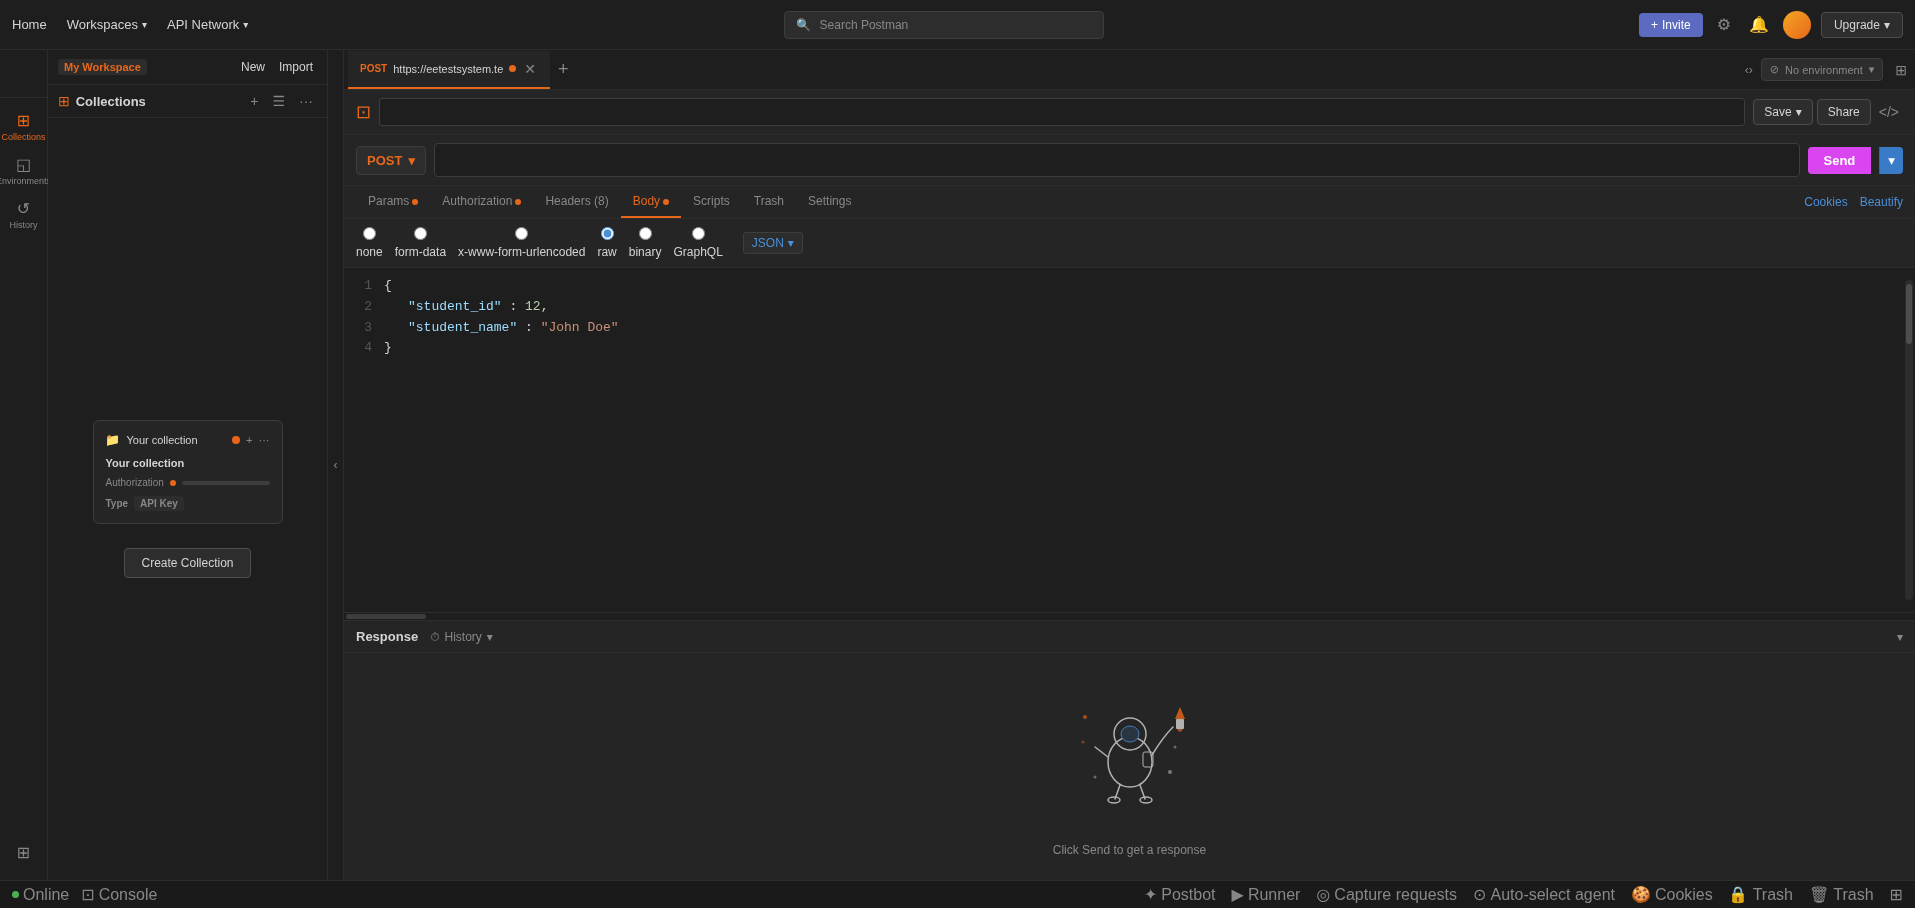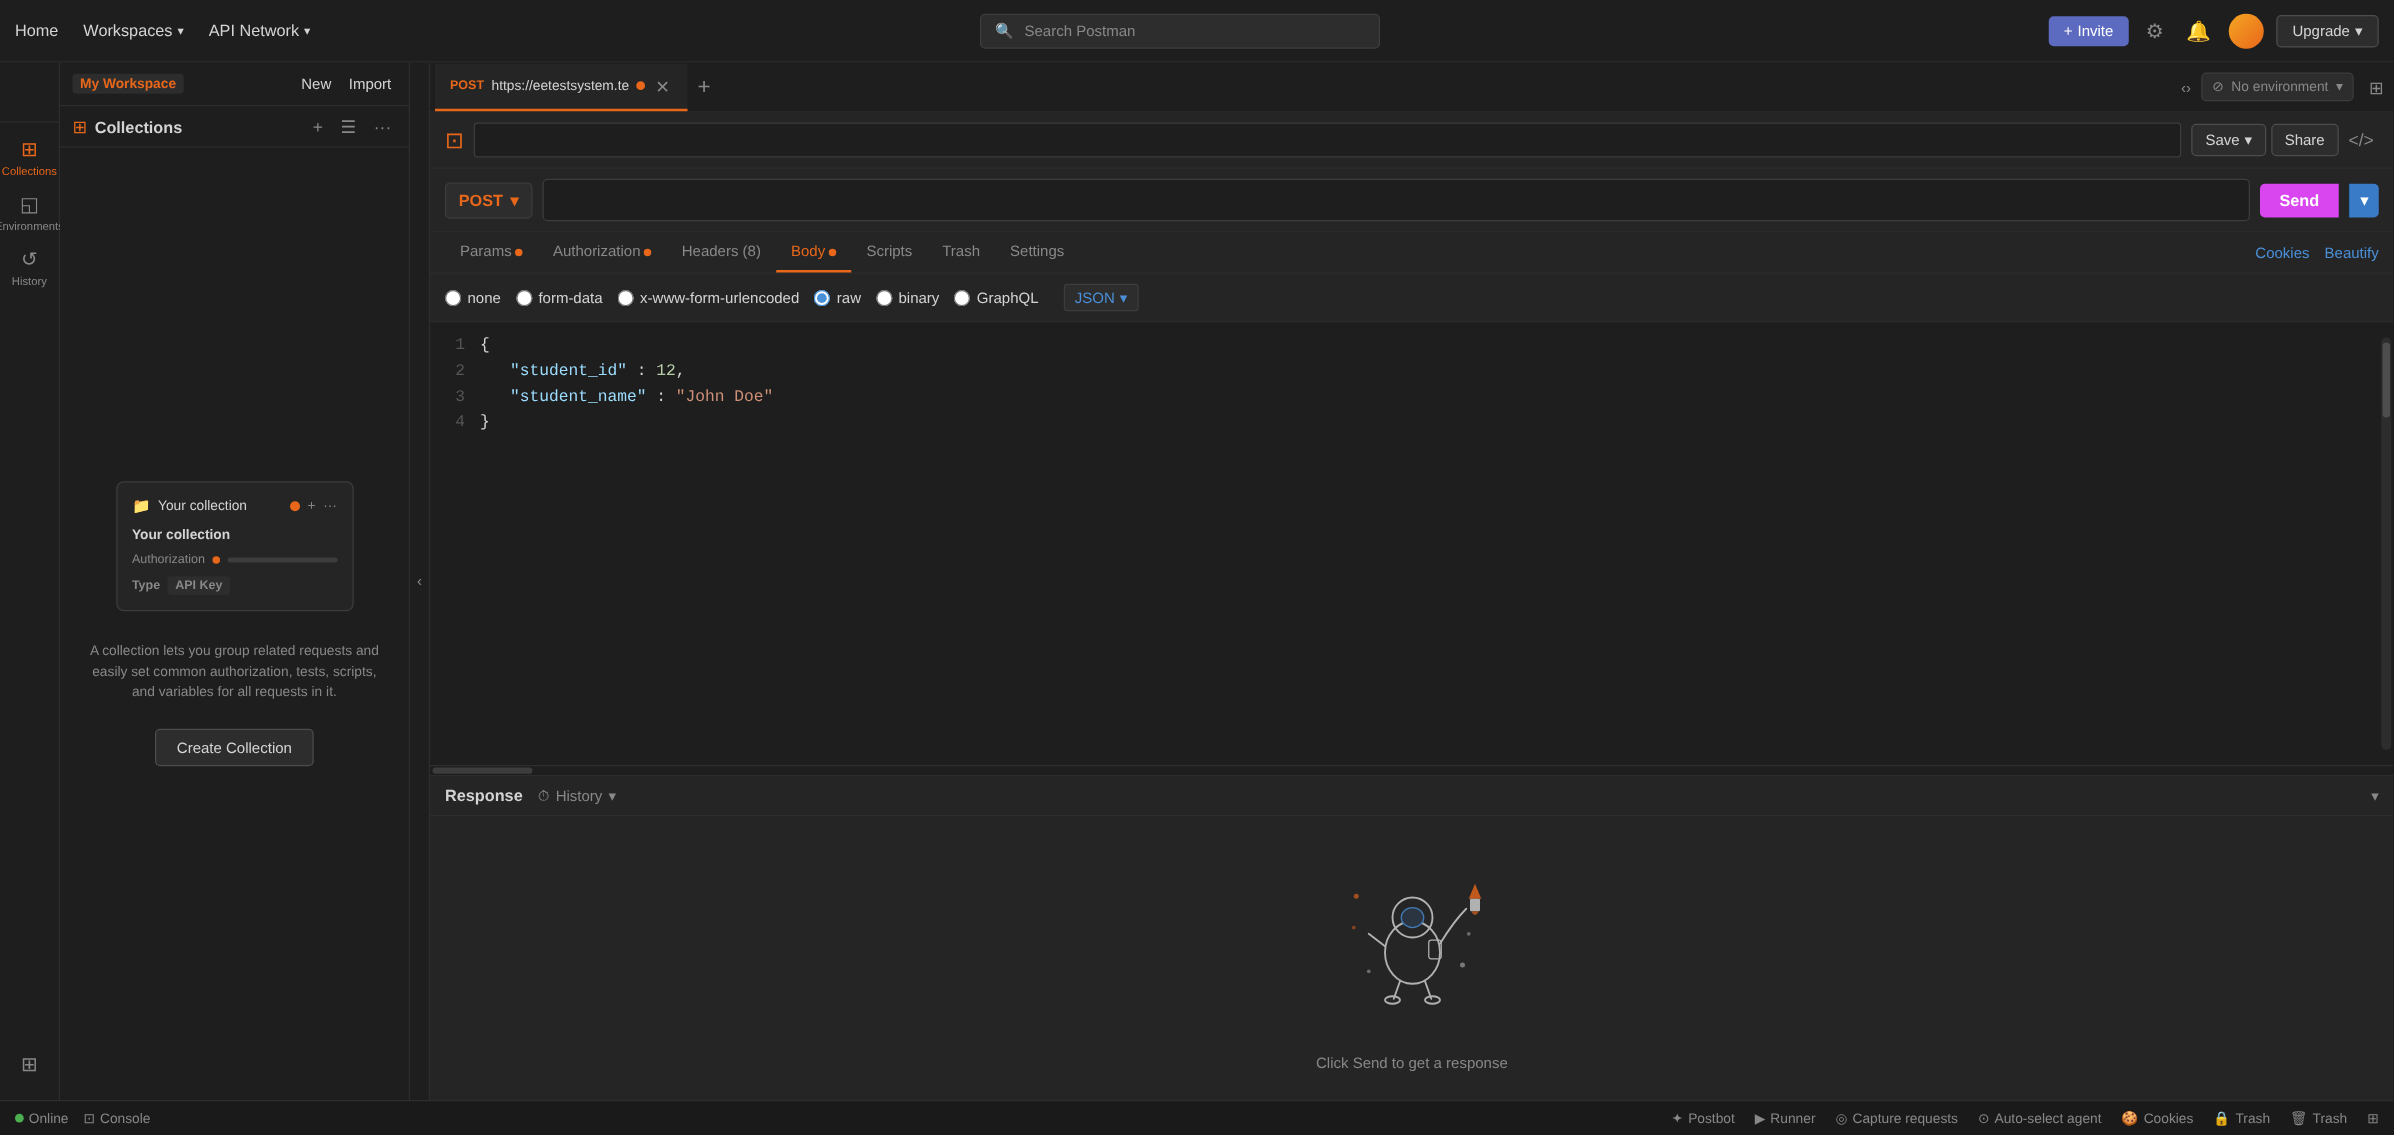--- a/index.html
+++ b/index.html
@@ -93,21 +93,21 @@
     .request-tabs { display: flex; align-items: center; padding: 0 12px; border-bottom: 1px solid #2d2d2d; background: #252525; }
     .req-tab { padding: 8px 12px; cursor: pointer; font-size: 12px; color: #888; border-bottom: 2px solid transparent; white-space: nowrap; }
     .req-tab.active { color: #e8671a; border-bottom-color: #e8671a; }
     .req-tab .dot { display: inline-block; width: 6px; height: 6px; border-radius: 50%; background: #e8671a; margin-left: 3px; vertical-align: middle; }
     .req-tab-right { margin-left: auto; display: flex; gap: 12px; }
     .cookies-link { color: #4a90d9; cursor: pointer; font-size: 12px; padding: 8px 0; }
     .beautify-link { color: #4a90d9; cursor: pointer; font-size: 12px; padding: 8px 0; }
 
     
     .body-options { display: flex; align-items: center; gap: 12px; padding: 8px 12px; border-bottom: 1px solid #2d2d2d; }
-    .radio-option { display: flex; align-items: center; gap: 5px; cursor: pointer; }
+    .radio-option { display: flex; align-items: center; gap: 5px; cursor: pointer; flex-direction: column; }
     .radio-option input[type=radio] { accent-color: #4a90d9; cursor: pointer; }
     .radio-label { font-size: 12px; color: #d4d4d4; }
     .json-selector { background: #2d2d2d; border: 1px solid #3d3d3d; color: #4a90d9; border-radius: 3px; padding: 3px 8px; cursor: pointer; font-size: 12px; display: flex; align-items: center; gap: 4px; margin-left: 8px; }
 
     
     .code-editor { flex: 1; background: #1e1e1e; padding: 8px 0; font-family: 'Courier New', monospace; font-size: 13px; overflow: auto; display: flex; min-height: 0; }
     .line-numbers { padding: 0 12px; color: #555; text-align: right; user-select: none; line-height: 1.6; min-width: 40px; }
     .code-content { flex: 1; line-height: 1.6; padding-right: 12px; }
     .code-line { line-height: 1.6; }
     .c-brace { color: #d4d4d4; }
@@ -121,21 +121,21 @@
     .response-header { display: flex; align-items: center; padding: 8px 12px; border-bottom: 1px solid #2d2d2d; gap: 12px; }
     .response-label { font-size: 13px; font-weight: 600; color: #d4d4d4; }
     .history-btn { display: flex; align-items: center; gap: 5px; color: #888; cursor: pointer; font-size: 12px; }
     .response-collapse { margin-left: auto; color: #888; cursor: pointer; }
     .response-body { flex: 1; display: flex; flex-direction: column; align-items: center; justify-content: center; gap: 12px; }
     .response-hint { color: #888; font-size: 12px; margin-top: 24px; }
 
     
     .bottom-bar { height: 28px; background: #1a1a1a; border-top: 1px solid #2d2d2d; display: flex; align-items: center; padding: 0 12px; gap: 16px; flex-shrink: 0; }
     .bottom-left { display: flex; align-items: center; gap: 12px; }
-    .bottom-item { display: flex; align-items: center; gap: 4px; color: #888; font-size: 11px; cursor: pointer; }
+    .bottom-item { display: flex; align-items: center; gap: 4px; color: #888; font-size: 16px; cursor: pointer; }
     .status-dot { width: 7px; height: 7px; border-radius: 50%; background: #4caf50; }
     .bottom-right { margin-left: auto; display: flex; align-items: center; gap: 16px; }
 
     
     ::-webkit-scrollbar { width: 6px; height: 6px; }
     ::-webkit-scrollbar-track { background: #1e1e1e; }
     ::-webkit-scrollbar-thumb { background: #3d3d3d; border-radius: 3px; }
   </style>
 </head>
 <body>
@@ -227,21 +227,20 @@
         <div class="auth-row">
           <span class="auth-label">Authorization</span>
           <span class="auth-dot"></span>
           <div class="auth-bar"></div>
         </div>
         <div class="type-row">
           <span class="type-label">Type</span>
           <span class="type-value">API Key</span>
         </div>
       </div>
-      <div class="create-collection-desc">A collection lets you group related requests and easily set common authorization, tests, scripts, and variables for all requests in it.</div>
       <button class="create-collection-btn">Create Collection</button>
     </div>
   </div>
 
   <div class="collapse-arrow">
     <span>‹</span>
   </div>
 
   <div style="flex:1; display:flex; flex-direction:column; overflow:hidden;">
 

